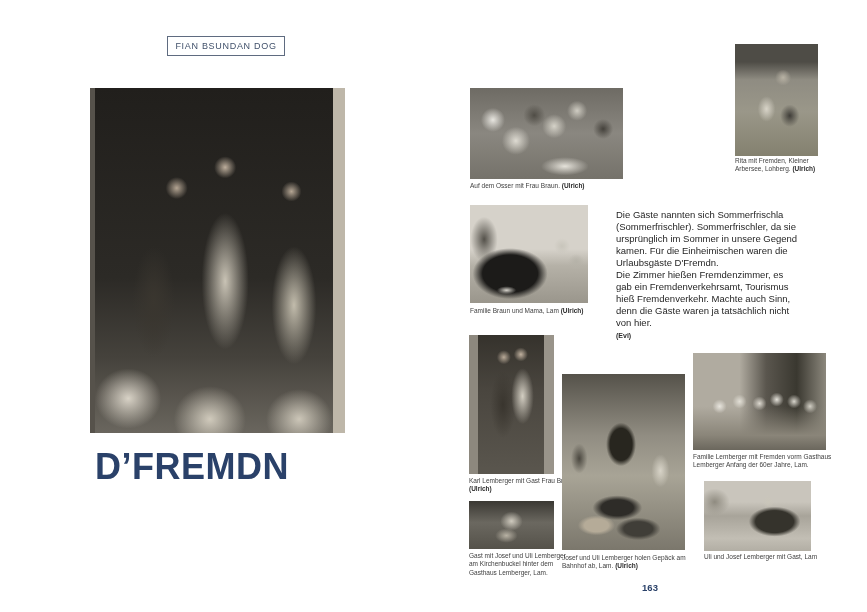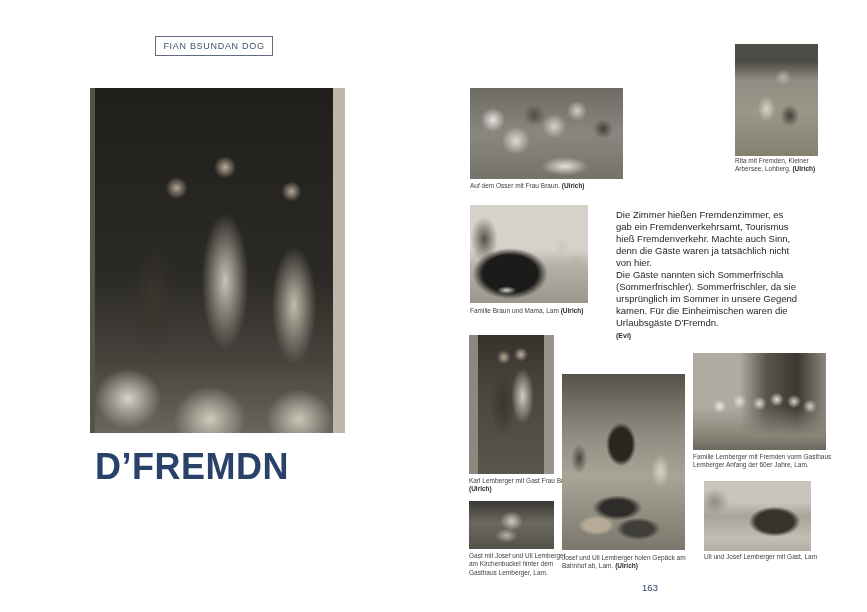--- a/index.html
+++ b/index.html
@@ -4,21 +4,21 @@
 <style>
   html,body{margin:0;padding:0;}
   body{
     width:867px;height:612px;position:relative;background:#ffffff;
     font-family:"Liberation Sans", sans-serif;overflow:hidden;
   }
   .abs{position:absolute;}
 
   
   .chapter-box{
-    left:155px;top:36px;width:116px;height:18px;
+    left:167px;top:36px;width:116px;height:18px;
     border:1px solid #5f6b80;color:#40506a;
     font-size:9px;letter-spacing:0.7px;
     display:flex;align-items:center;justify-content:center;
     white-space:nowrap;
   }
   .page-title{
     left:95px;top:446px;width:260px;
     font-size:36px;font-weight:bold;letter-spacing:0.5px;
     color:#2a4169;
   }
@@ -127,21 +127,21 @@
   .cap b{font-weight:bold;color:#2c2c2c;}
   .cap .block-credit{display:block;}
   .body-text{
     left:616px;top:209px;width:184px;
     font-size:9.5px;line-height:12px;color:#1f1f1f;
   }
   .body-text p{margin:0;}
   .body-text .evi{font-size:7px;font-weight:bold;color:#2c2c2c;margin-top:1px;}
   .page-number{
     left:560px;top:582px;width:180px;text-align:center;
-    font-size:9.5px;font-weight:normal;color:#2a4169;
+    font-size:9.5px;font-weight:bold;color:#2a4169;
   }
 </style>
 </head>
 <body>
 
 <div class="abs chapter-box">
   <span>FIAN BSUNDAN DOG</span>
 </div>
 
 <div class="photo" id="photo-main"></div>
@@ -157,22 +157,22 @@
 <div class="cap" style="left:735px;top:157px;width:102px;">
   <span>Rita mit Fremden, Kleiner Arbersee, Lohberg. </span><b>(Ulrich)</b>
 </div>
 
 <div class="photo" id="photo-car"></div>
 <div class="cap" style="left:470px;top:307px;width:150px;">
   <span>Familie Braun und Mama, Lam </span><b>(Ulrich)</b>
 </div>
 
 <div class="abs body-text">
+  <p>Die Gäste nannten sich Sommerfrischla (Sommerfrischler). Sommerfrischler, da sie ursprünglich im Sommer in unsere Gegend kamen. Für die Einheimischen waren die Urlaubsgäste D'Fremdn.</p>
   <p>Die Zimmer hießen Fremdenzimmer, es gab ein Fremdenverkehrsamt, Tourismus hieß Fremdenverkehr. Machte auch Sinn, denn die Gäste waren ja tatsächlich nicht von hier.</p>
-  <p>Die Gäste nannten sich Sommerfrischla (Sommerfrischler). Sommerfrischler, da sie ursprünglich im Sommer in unsere Gegend kamen. Für die Einheimischen waren die Urlaubsgäste D'Fremdn.</p>
   <p class="evi">(Evi)</p>
 </div>
 
 <div class="photo" id="photo-karl"></div>
 <div class="cap" style="left:469px;top:477px;width:112px;">
   <span>Karl Lemberger mit Gast Frau Braun.</span><b class="block-credit">(Ulrich)</b>
 </div>
 
 <div class="photo" id="photo-gast"></div>
 <div class="cap" style="left:469px;top:552px;width:102px;">

